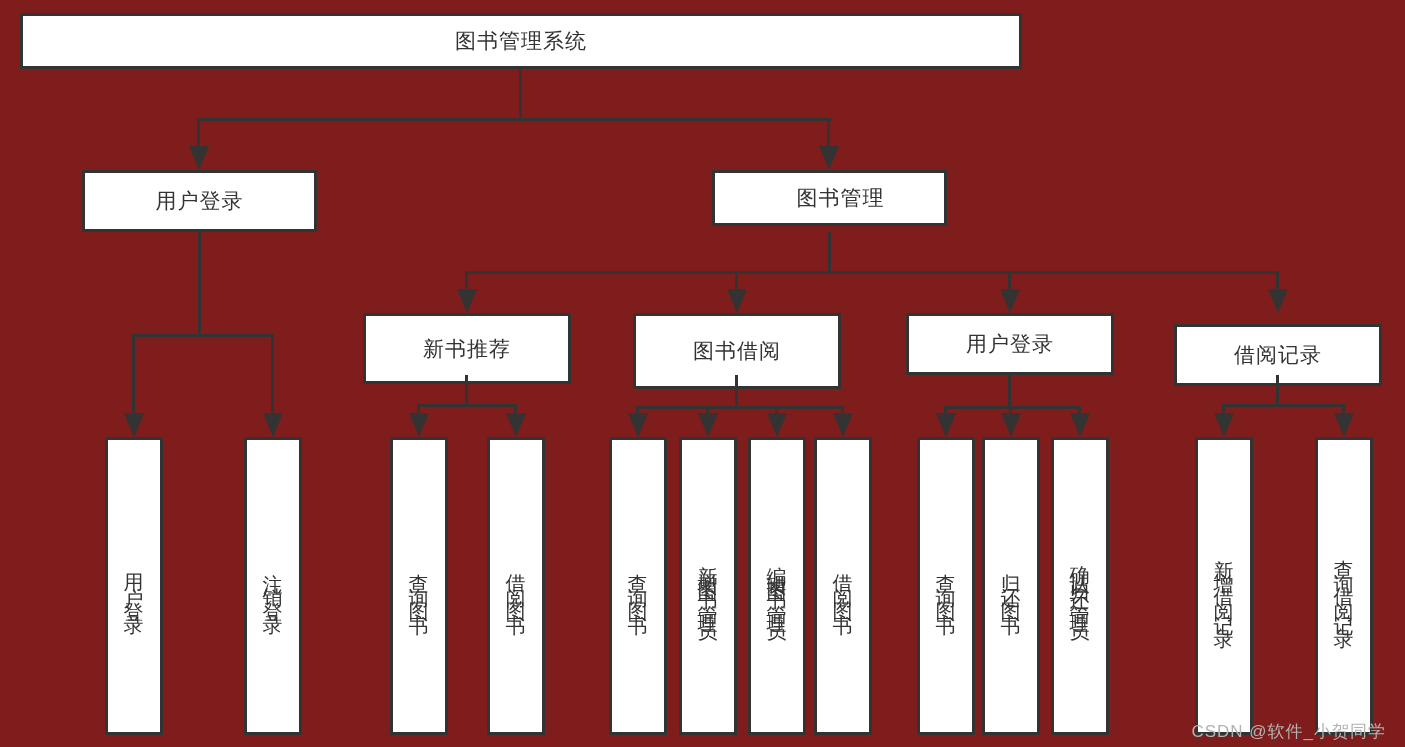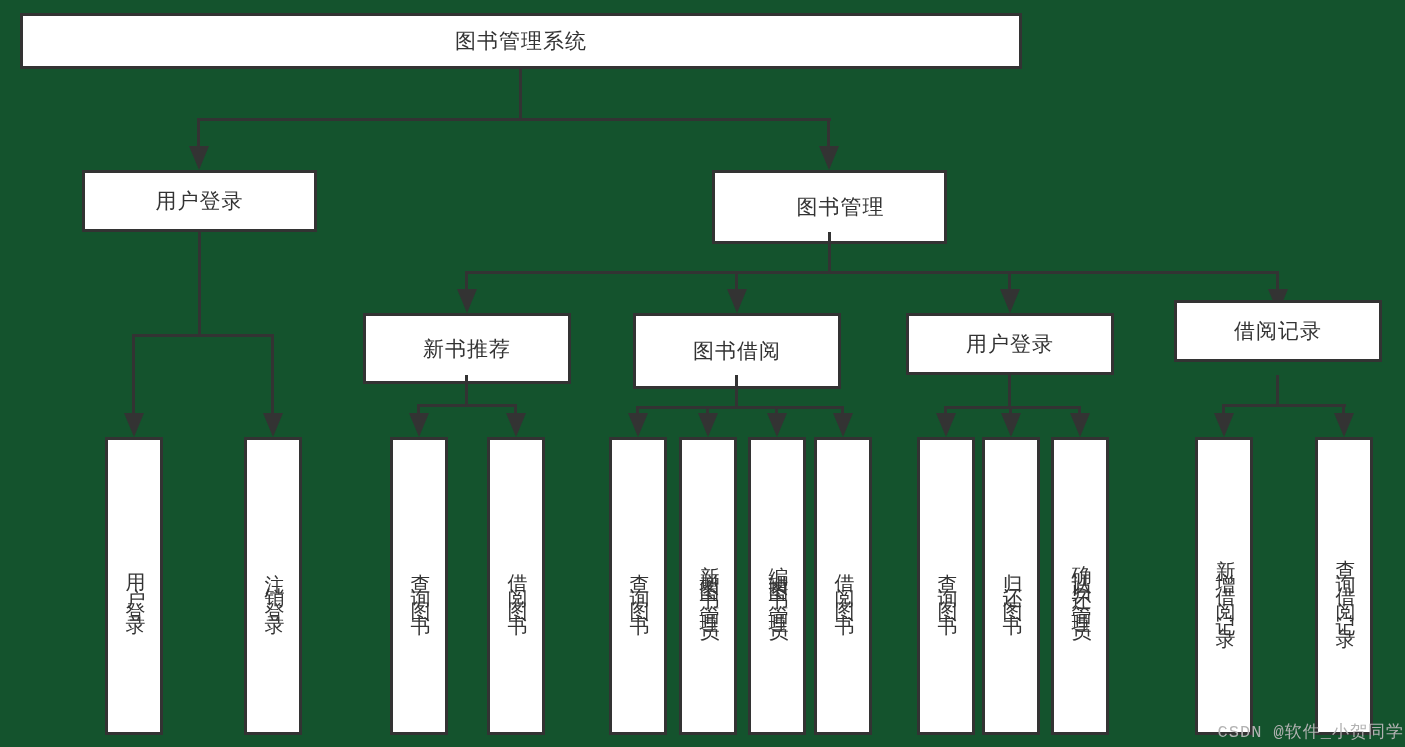--- a/index.html
+++ b/index.html
@@ -4,23 +4,23 @@
 <style>
   :root{
     --line:#333333;
     --text:#333333;
     --watermark:#b2b2b2;
   }
   html,body{margin:0;padding:0;background:#ffffff;}
   #stage{
     position:relative;
     width:1405px;height:747px;
-    background:#14532d;
+    background:#7f1d1d;
     overflow:hidden;
-    font-family:Liberation Mono, monospace;
+    font-family:Liberation Sans, sans-serif;
     color:var(--text);
   }
   .box{
     position:absolute;
     box-sizing:border-box;
     border:3px solid var(--line);
     background:#ffffff;
     display:flex;
     align-items:center;
     justify-content:center;
@@ -42,21 +42,21 @@
   .vline{width:3px;}
   .arrow{
     position:absolute;
     width:0;height:0;
     border-left:10px solid transparent;
     border-right:10px solid transparent;
     border-top:24px solid var(--line);
   }
   #watermark{
     position:absolute;
-    right:1px;bottom:4px;
+    right:19px;bottom:4px;
     font-size:17px;
     color:var(--watermark);
     letter-spacing:1px;
     z-index:5;
     white-space:nowrap;
   }
 </style>
 </head>
 <body>
 
@@ -69,21 +69,21 @@
   <div class="vline" style="left:519px;top:69px;height:52px;"></div>
   <div class="hline" style="left:197px;top:118px;width:634px;"></div>
   <div class="vline" style="left:197px;top:118px;height:30px;"></div>
   <div class="arrow" style="left:189px;top:146px;"></div>
   <div class="vline" style="left:827px;top:118px;height:30px;"></div>
   <div class="arrow" style="left:819px;top:146px;"></div>
 
   <div class="box" style="left:82px;top:170px;width:235px;height:62px;">
     <span>用户登录</span>
   </div>
-  <div class="box" style="left:712px;top:170px;width:235px;height:74px;padding-left:22px;">
+  <div class="box" style="left:712px;top:170px;width:235px;height:56px;padding-left:22px;">
     <span>图书管理</span>
   </div>
 
   <div class="vline" style="left:198px;top:232px;height:105px;"></div>
   <div class="hline" style="left:132px;top:334px;width:142px;"></div>
   <div class="vline" style="left:132px;top:334px;height:81px;"></div>
   <div class="arrow" style="left:124px;top:413px;"></div>
   <div class="vline" style="left:271px;top:334px;height:81px;"></div>
   <div class="arrow" style="left:263px;top:413px;"></div>
 
@@ -100,21 +100,21 @@
 
   <div class="box" style="left:363px;top:313px;width:208px;height:71px;">
     <span>新书推荐</span>
   </div>
   <div class="box" style="left:633px;top:313px;width:208px;height:76px;">
     <span>图书借阅</span>
   </div>
   <div class="box" style="left:906px;top:313px;width:208px;height:62px;">
     <span>用户登录</span>
   </div>
-  <div class="box" style="left:1174px;top:300px;width:208px;height:62px;">
+  <div class="box" style="left:1174px;top:324px;width:208px;height:62px;">
     <span>借阅记录</span>
   </div>
 
   <div class="vline" style="left:465px;top:375px;height:32px;"></div>
   <div class="hline" style="left:417px;top:404px;width:100px;"></div>
   <div class="vline" style="left:417px;top:404px;height:11px;"></div>
   <div class="arrow" style="left:409px;top:413px;"></div>
   <div class="vline" style="left:514px;top:404px;height:11px;"></div>
   <div class="arrow" style="left:506px;top:413px;"></div>
 

